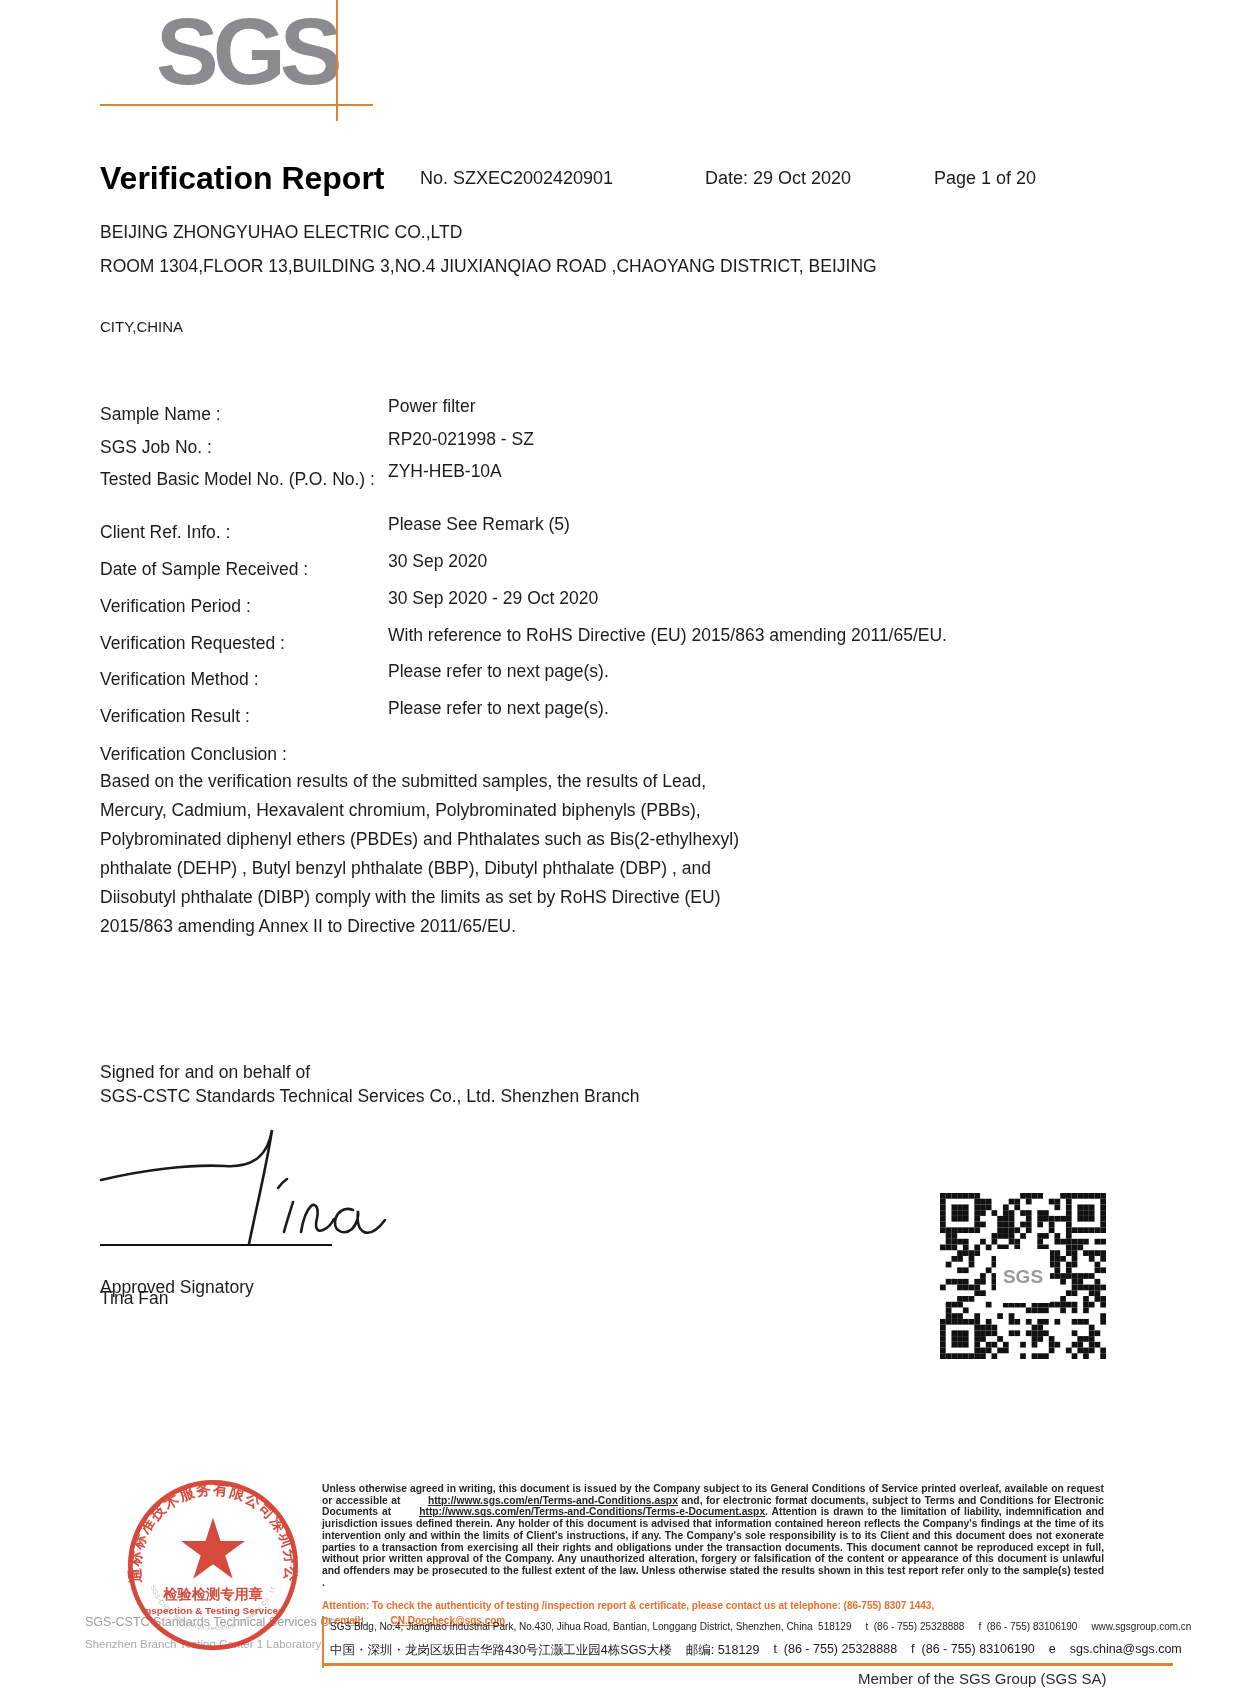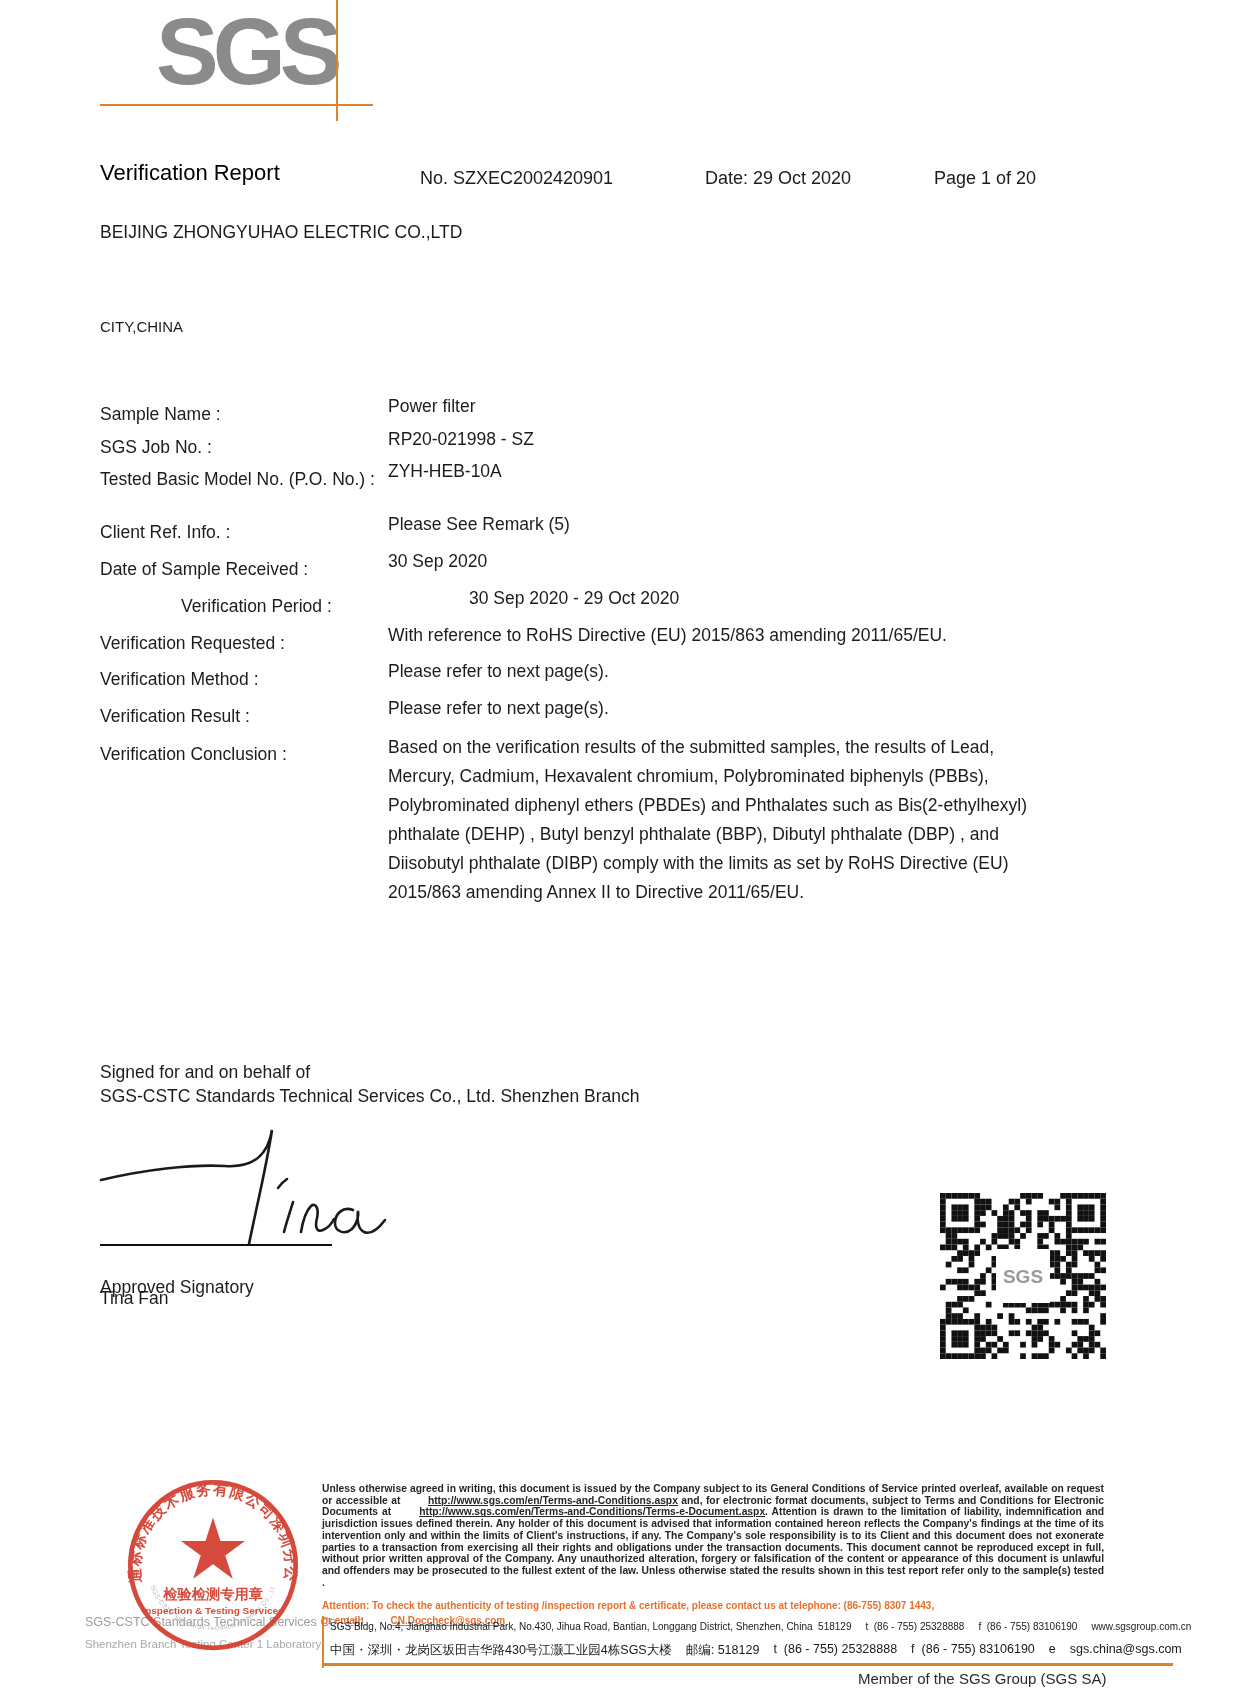--- a/index.html
+++ b/index.html
@@ -12,36 +12,36 @@
 
   
   .logo-text{
     left:156px; top:2px; font-size:94px; font-weight:bold; letter-spacing:-6px;
     color:#8b8b8e; line-height:100px; font-family:"Liberation Sans","DejaVu Sans",sans-serif;
   }
   .logo-hline{left:100px; top:104px; width:273px; height:2px; background:#e0812f;}
   .logo-vline{left:336px; top:0px; width:2px; height:121px; background:#e0812f;}
 
   
-  .doc-title{left:100px; top:160px; font-size:22px; font-weight:normal; color:#000;}
+  .doc-title{left:100px; top:160px; font-size:32px; font-weight:bold; color:#000;}
   .hdr-no{left:420px; top:168px; font-size:18px;}
   .hdr-date{left:705px; top:168px; font-size:18px;}
   .hdr-page{left:925px; top:168px; font-size:18px;margin-left:9px;}
 
   
   .client-name{left:100px; top:222px; font-size:17.5px;}
   .client-addr1{left:100px; top:256px; font-size:17.5px;}
   .client-addr2{left:100px; top:286px; font-size:15px;margin-top:32px;}
 
   
   .field-row{position:absolute; left:100px; width:1045px; display:flex; font-size:17.5px; line-height:26px;}
   .f-label{width:288px; flex:none;margin-top:8px;}
   .f-value{flex:1; max-width:676px;}
   .fr0{top:393px;} .fr1{top:426px;} .fr2{top:458px;} .fr3{top:511px;} .fr4{top:548px;}
-  .fr5{top:585px;justify-content:flex-end;} .fr6{top:622px;} .fr7{top:658px;} .fr8{top:695px;} .fr9{top:733px;}
+  .fr5{top:585px;} .fr6{top:622px;} .fr7{top:658px;} .fr8{top:695px;} .fr9{top:733px;flex-direction:column;}
   .fr9 .f-value{line-height:29px;}
 
   
   .signed-1{left:100px; top:1062px; font-size:17.5px;}
   .signed-2{left:100px; top:1086px; font-size:17.5px;}
   .sig-svg{left:95px; top:1118px;}
   .sig-line{left:100px; top:1244px; width:232px; height:2px; background:#111;}
   .sig-name{left:100px; top:1252px; font-size:17.5px;margin-top:36px;}
   .sig-title{left:100px; top:1277px; font-size:17.5px;}
 
@@ -77,20 +77,21 @@
   <div class="abs logo-text">SGS</div>
   <div class="abs logo-hline"></div>
   <div class="abs logo-vline"></div>
 
   <div class="abs doc-title">Verification Report</div>
   <div class="abs hdr-no">No. SZXEC2002420901</div>
   <div class="abs hdr-date">Date: 29 Oct 2020</div>
   <div class="abs hdr-page">Page 1 of 20</div>
 
   <div class="abs client-name">BEIJING ZHONGYUHAO ELECTRIC CO.,LTD</div>
+  <div class="abs client-addr1">ROOM 1304,FLOOR 13,BUILDING 3,NO.4 JIUXIANQIAO ROAD ,CHAOYANG DISTRICT, BEIJING</div>
   <div class="abs client-addr2"> CITY,CHINA</div>
 
   <div class="field-row fr0">
     <div class="f-label">Sample Name :</div>
     <div class="f-value">Power filter</div>
   </div>
   <div class="field-row fr1">
     <div class="f-label">SGS Job No. :</div>
     <div class="f-value">RP20-021998 - SZ</div>
   </div>

